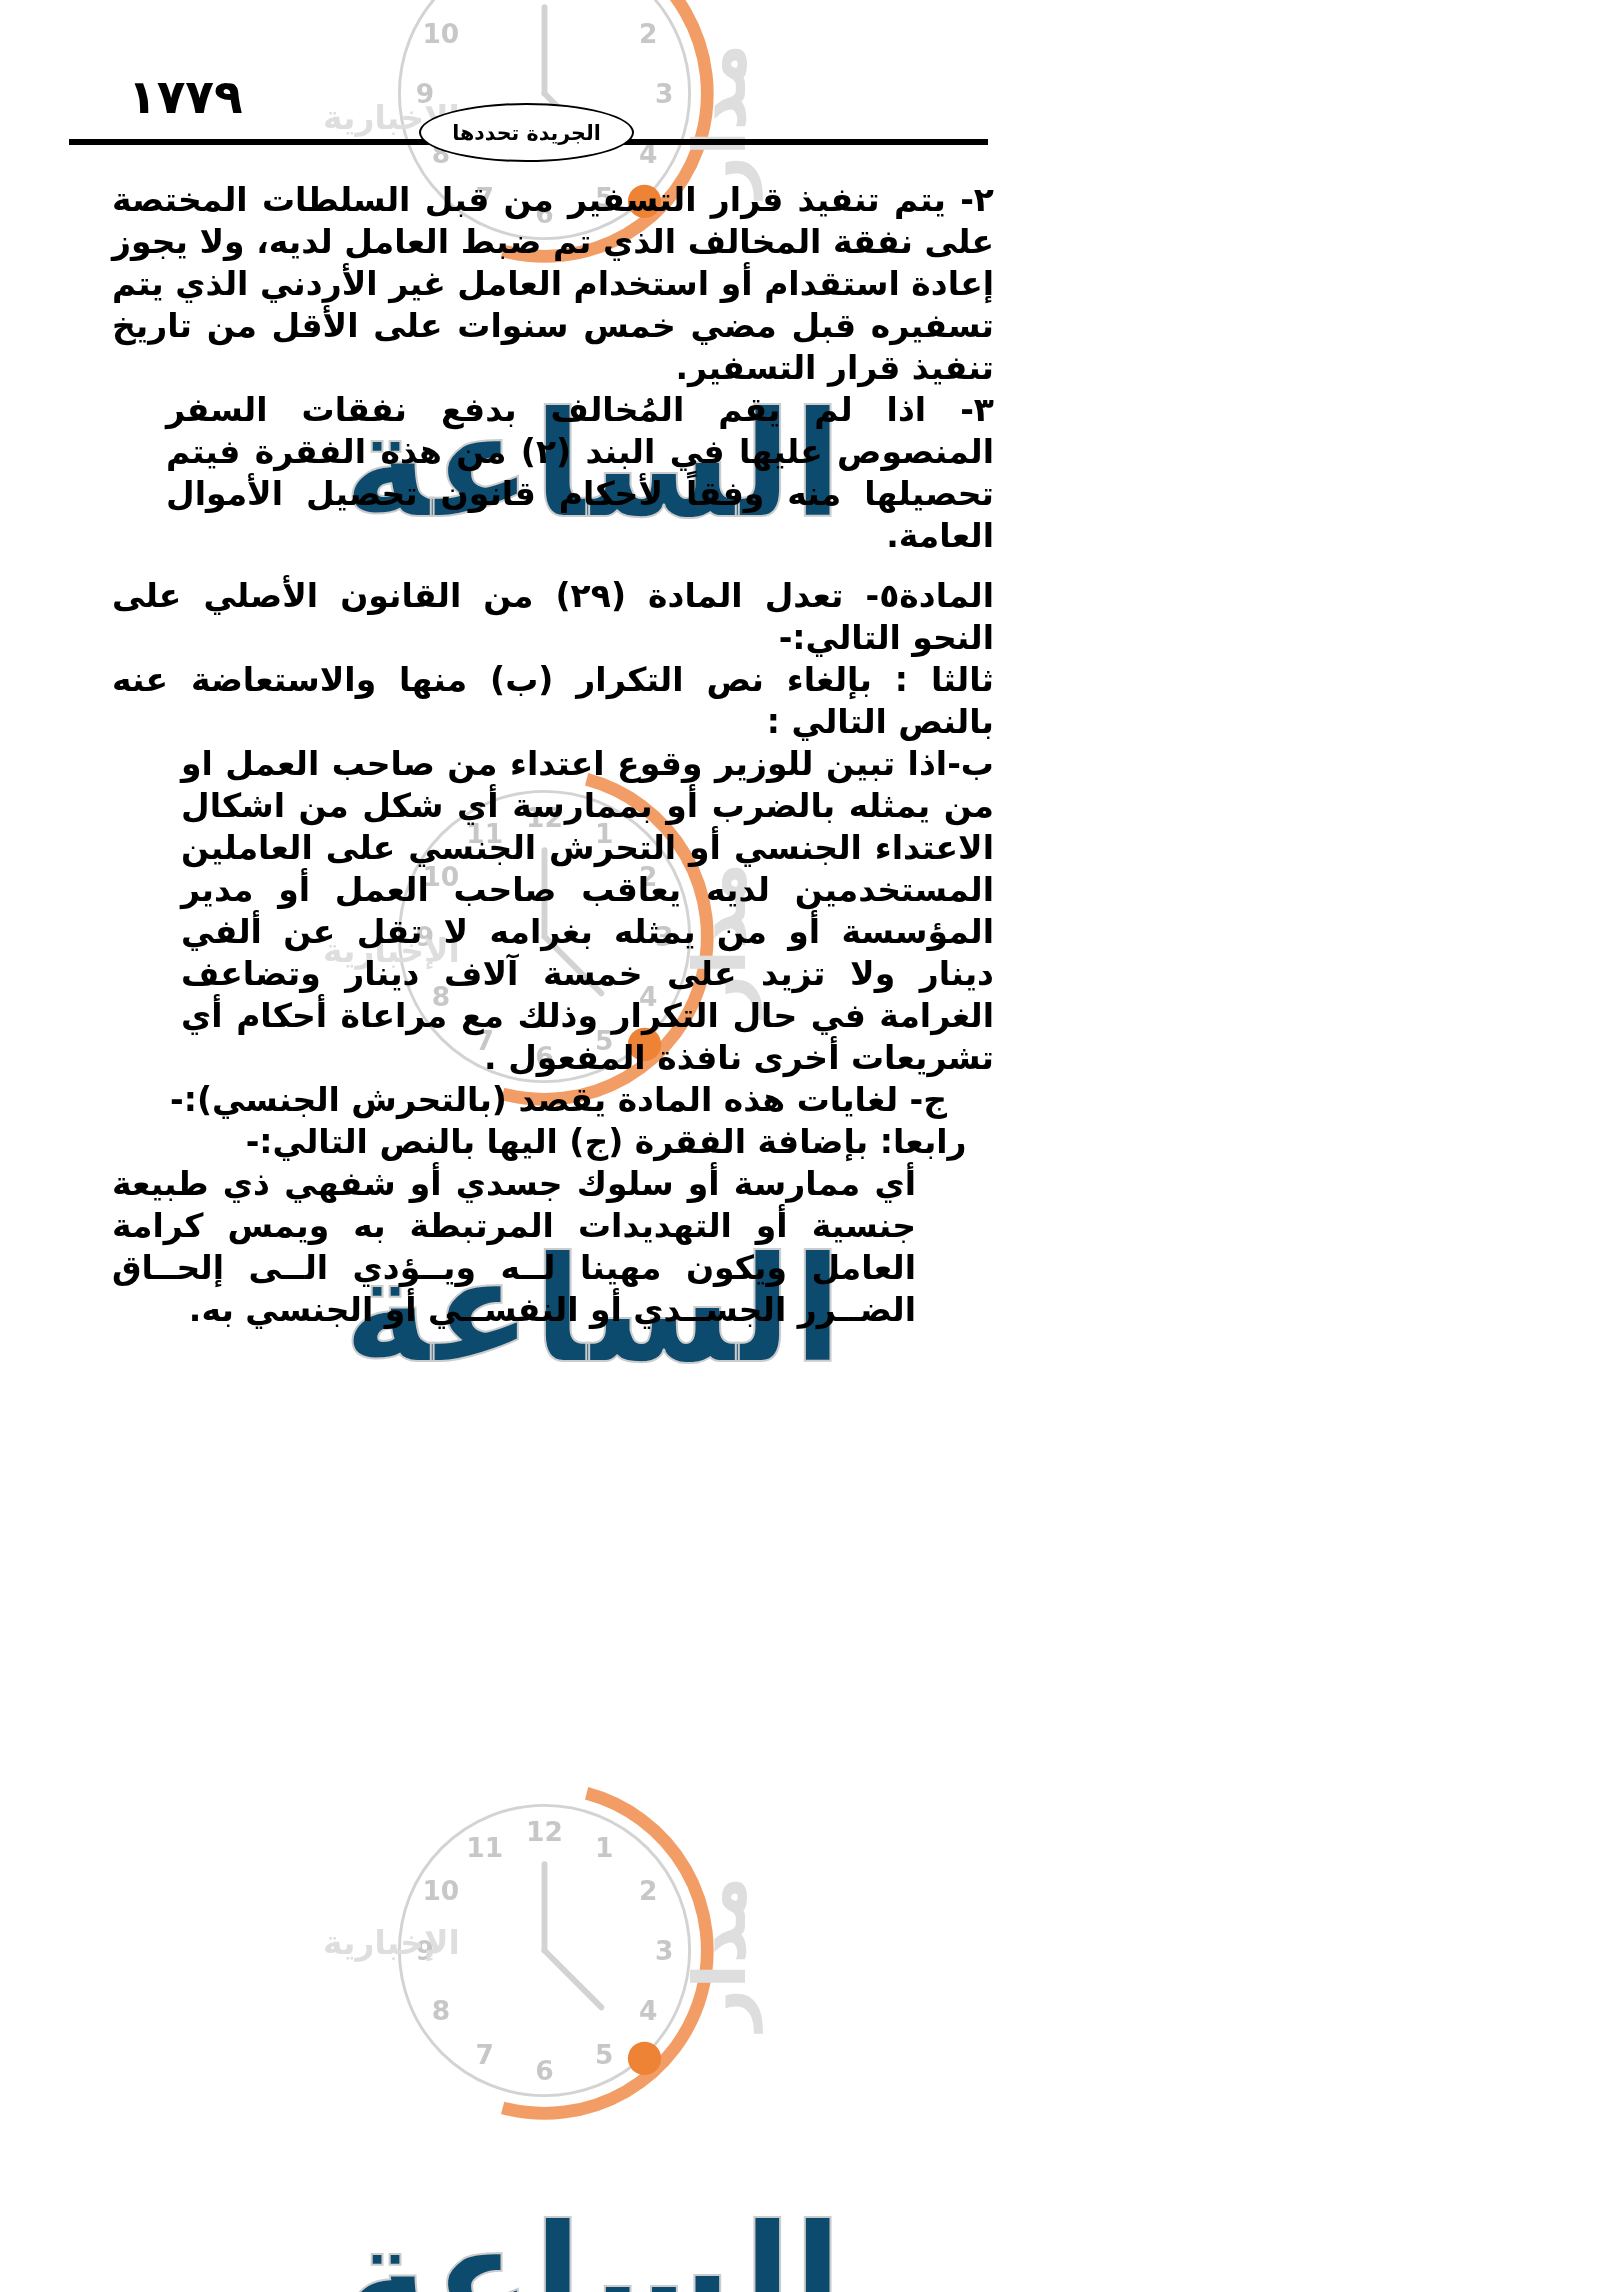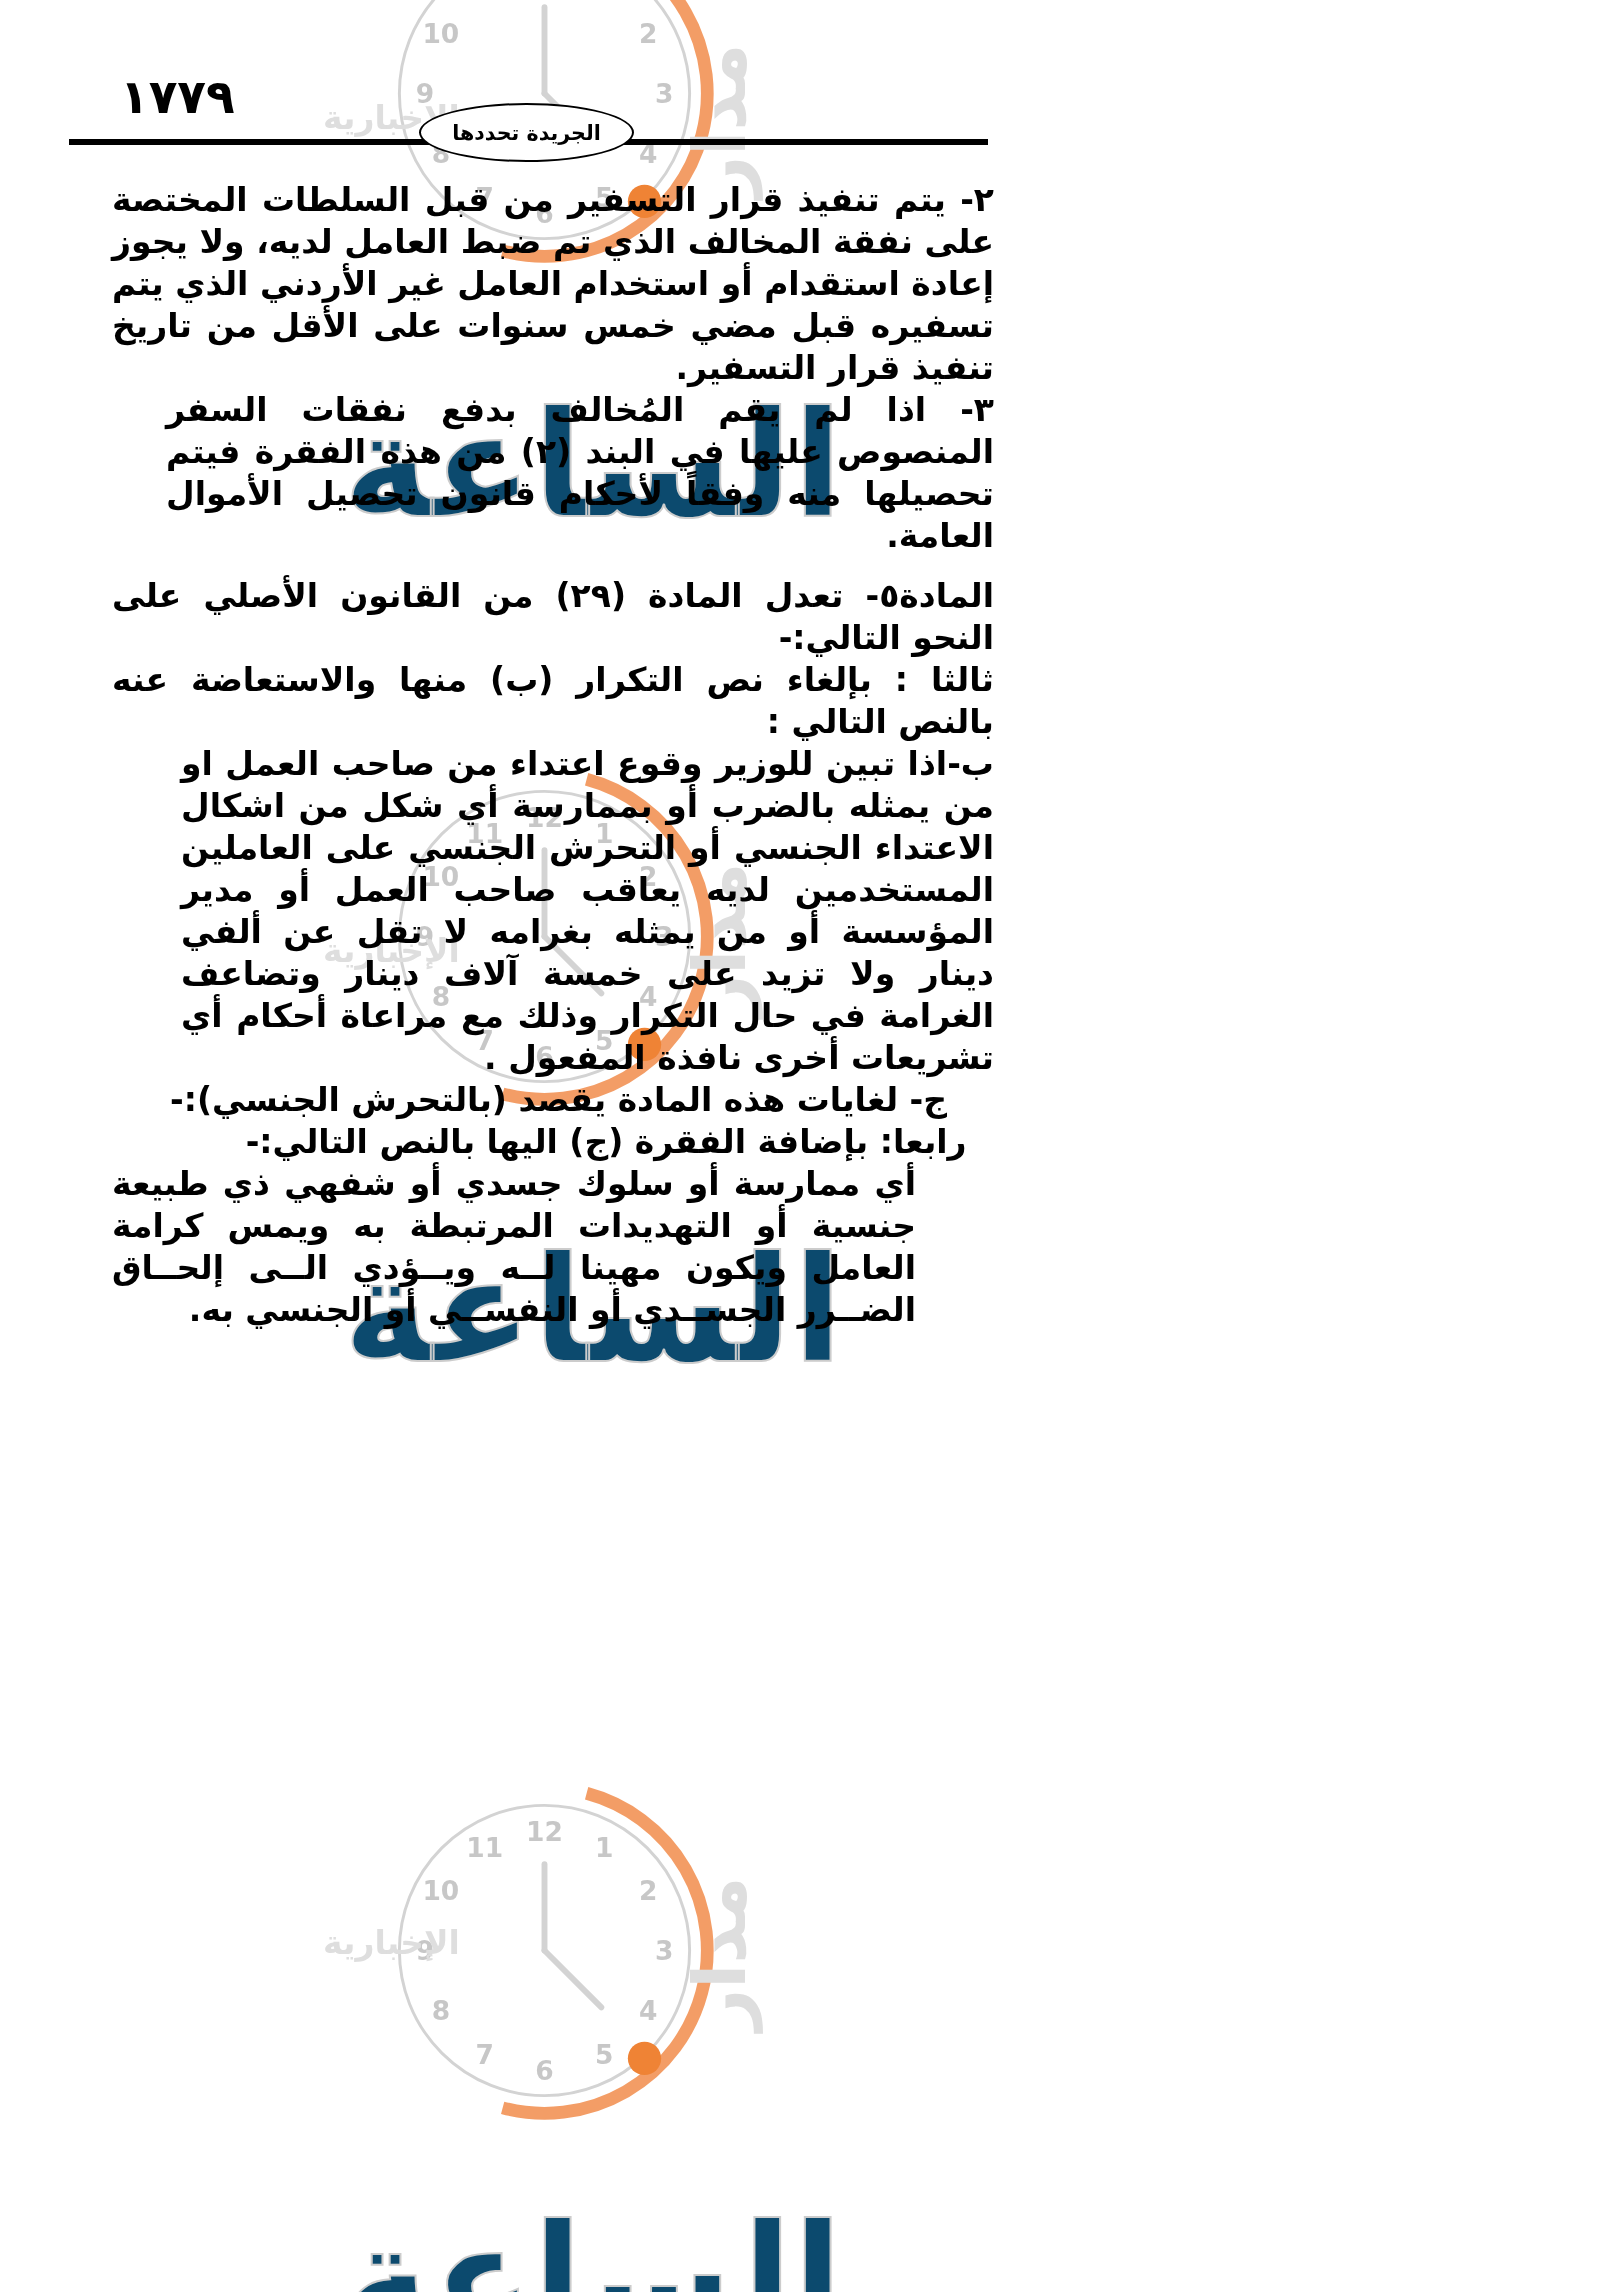--- a/index.html
+++ b/index.html
@@ -30,21 +30,21 @@
   }
   .wm-news { position:absolute; font-size:33px; font-weight:bold; color:#dedede; white-space:nowrap; }
 
   .c1-clock{ left:368px; top:-83px; }  .c2-clock{ left:368px; top:760px; }  .c3-clock{ left:368px; top:1774px; }
   .c1-side { left:642px; top:78px;  }  .c2-side { left:642px; top:897px; }  .c3-side { left:642px; top:1911px; }
   .c1-news { left:323px; top:98px; }  .c2-news { left:323px; top:931px; }  .c3-news { left:323px; top:1923px; }
   .c1-big  { left:343px; top:392px; }  .c2-big  { left:343px; top:1237px; } .c3-big  { left:343px; top:2205px; }
 
   
   .page-number {
-    position:absolute; left:120px; top:69px; z-index:2;
+    position:absolute; left:128px; top:69px; z-index:2;
     font-size:47px; font-weight:bold; color:#000;
   }
   .header-rule {
     position:absolute; left:69px; top:139px; width:919px; height:5.9px;
     background:#000; z-index:2;
   }
   .oval {
     position:absolute; left:419px; top:103px; width:215px; height:59px;
     border:2.9px solid #000; border-radius:50%; background:#fff; z-index:3;
     display:flex; align-items:center; justify-content:center;

